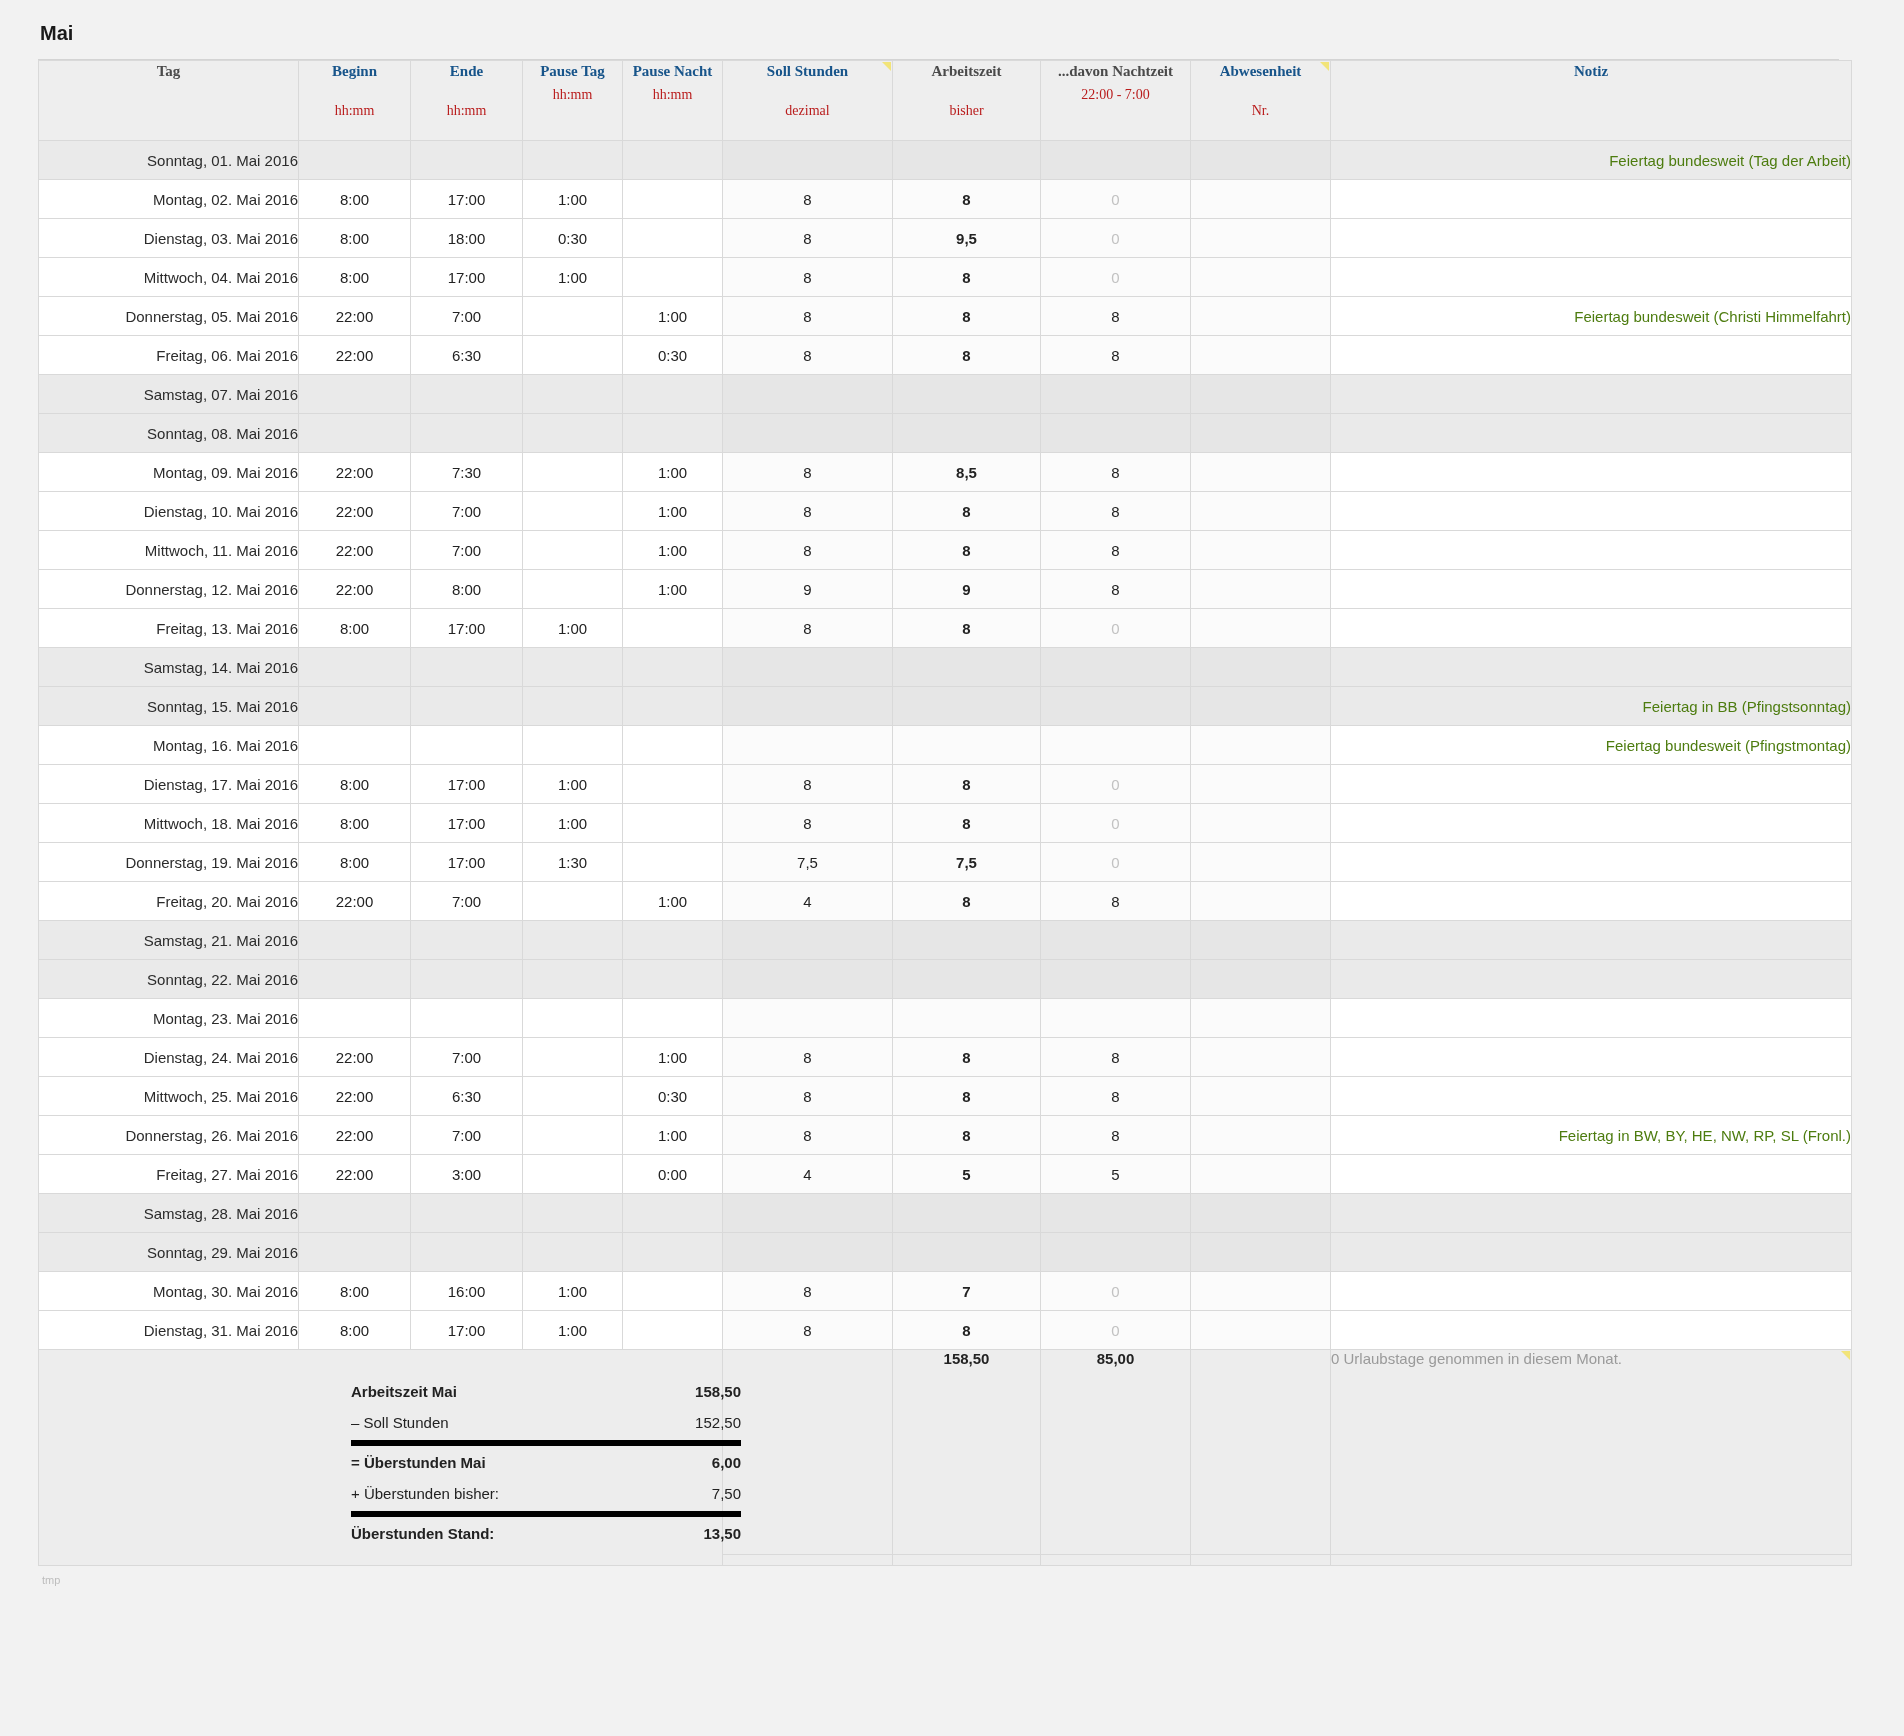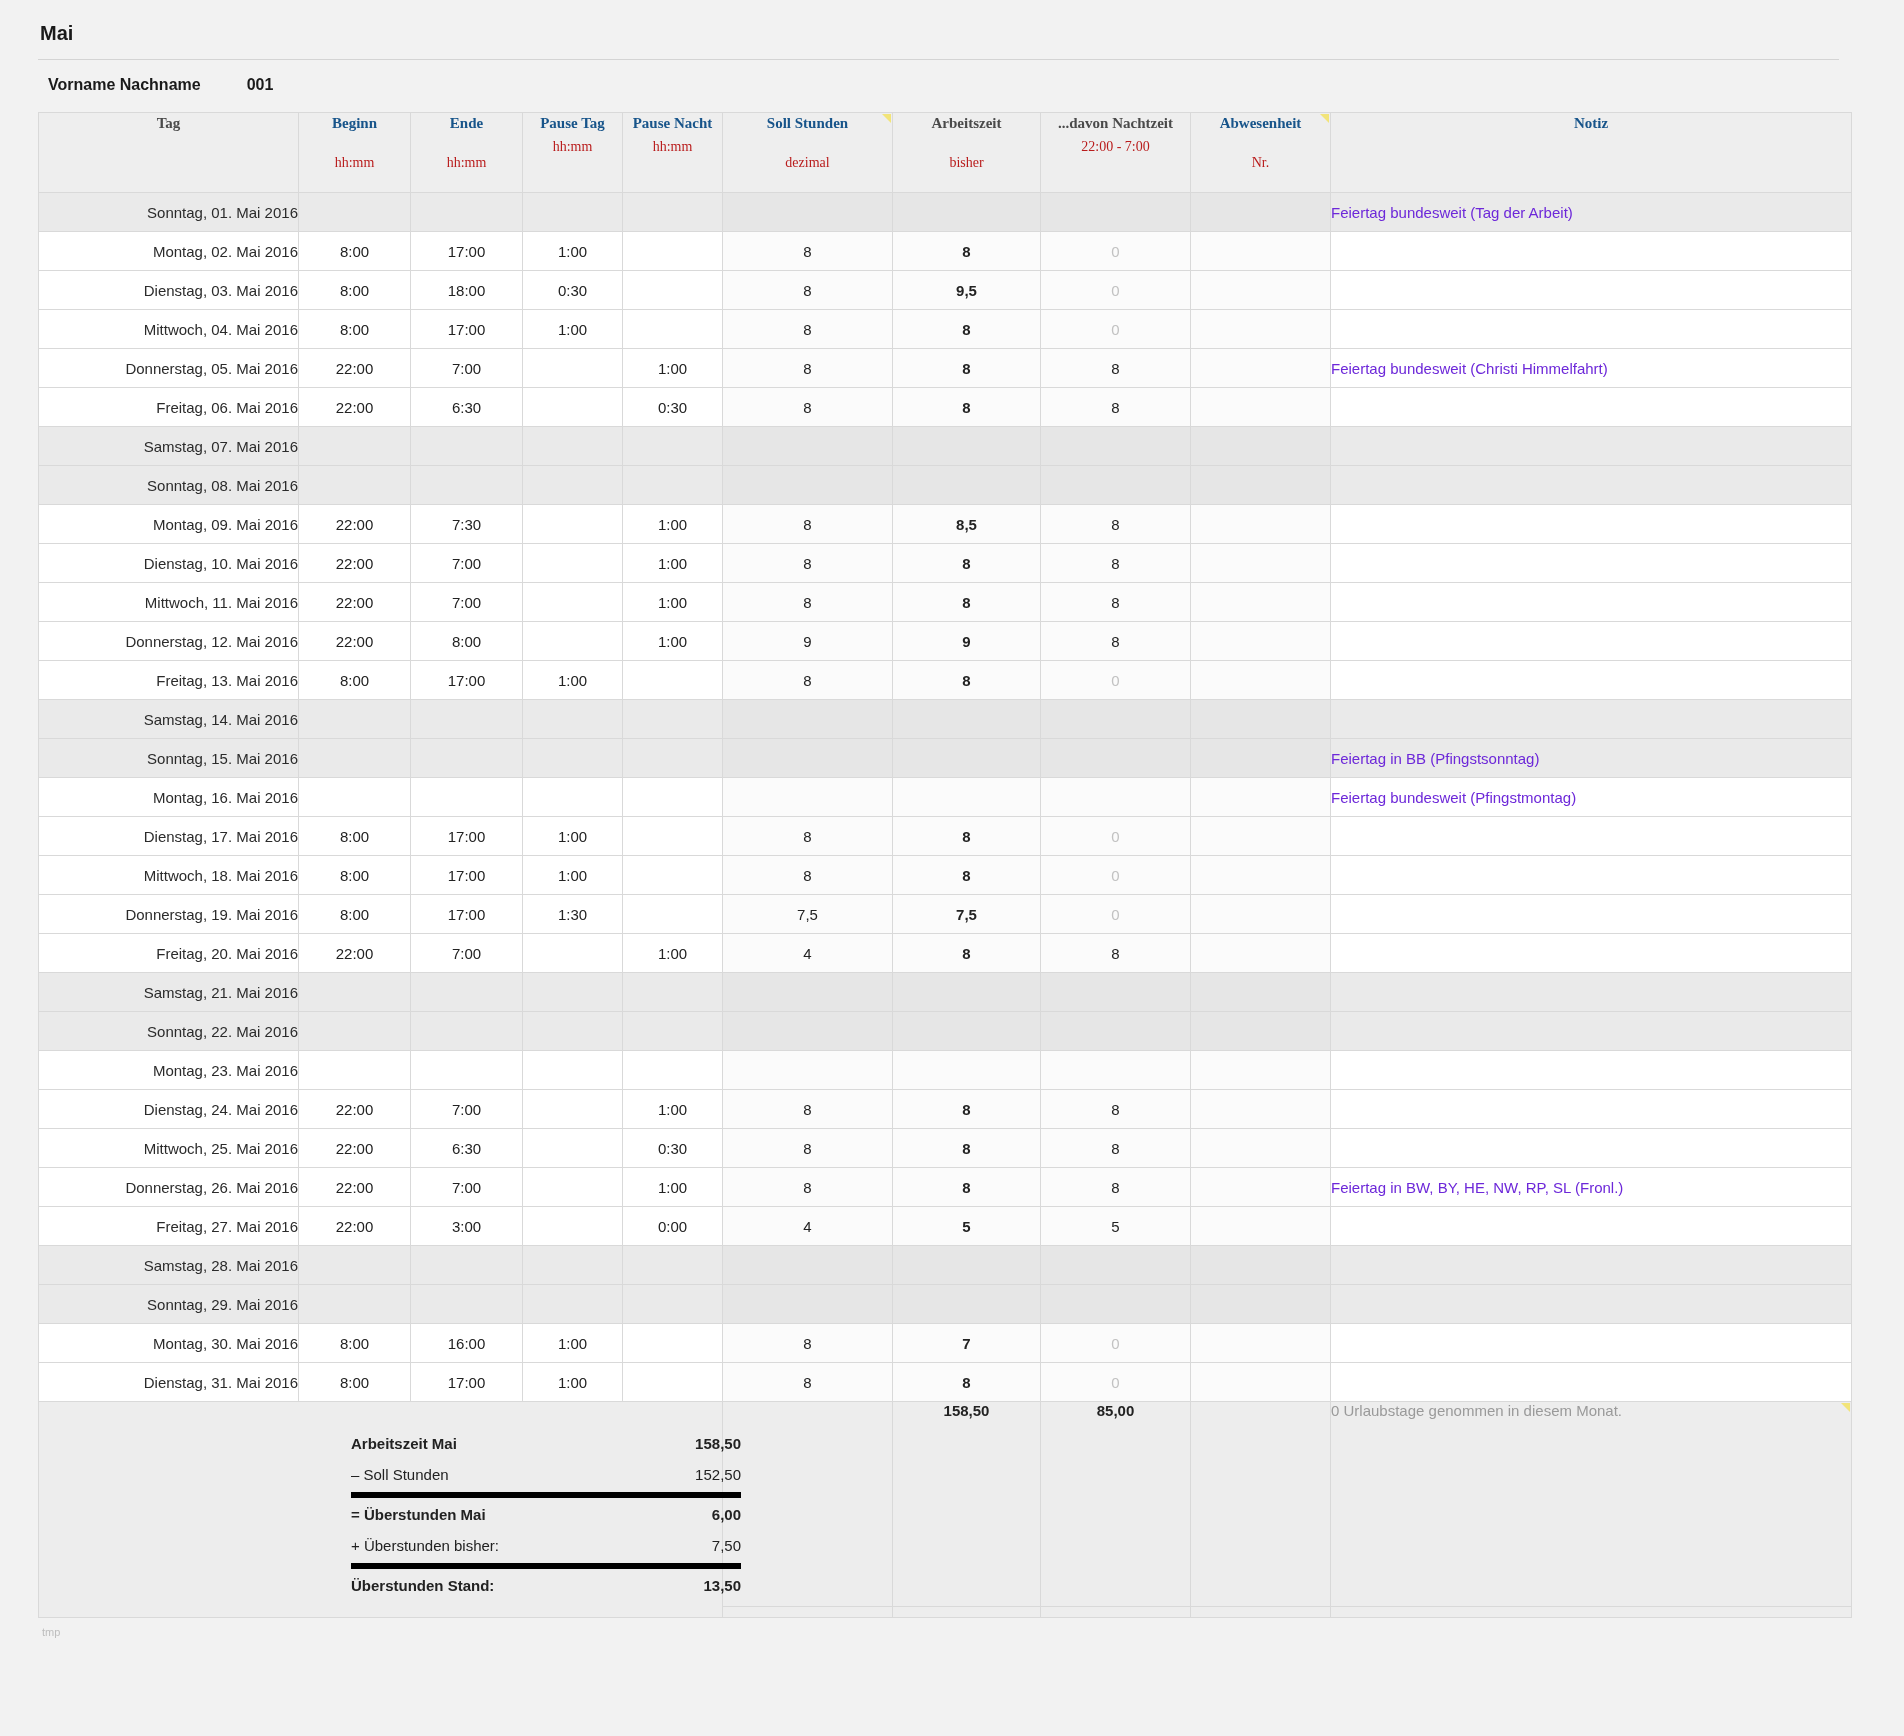--- a/index.html
+++ b/index.html
@@ -105,23 +105,23 @@
   }
   td.day {
     text-align: right;
     padding-right: 14px;
     color: #2b2b2b;
   }
   td.num {
     text-align: center;
   }
   td.notiz {
-    text-align: left;
+    text-align: right;
     padding-left: 12px;
-    color: #6d28d9;
+    color: #4d7c0f;
   }
   tr.weekend td {
     background: #eaeaea;
   }
   tr.weekend td.notiz {
     background: #eaeaea;
   }
   td.arbeitszeit {
     font-weight: bold;
     background: #fbfbfb;
@@ -197,24 +197,20 @@
   }
 </style>
 </head>
 <body>
 
 <div class="sheet">
 
   <div class="month-title">Mai</div>
   <div class="title-rule"></div>
 
-  <div class="person-row">
-    <span>Vorname Nachname</span>
-    <span>001</span>
-  </div>
 
   <table class="timesheet">
     <colgroup>
       <col class="c-tag">
         <col class="c-beginn">
         <col class="c-ende">
         <col class="c-pauset">
       <col class="c-pausen">
         <col class="c-soll">
         <col class="c-arbeit">

